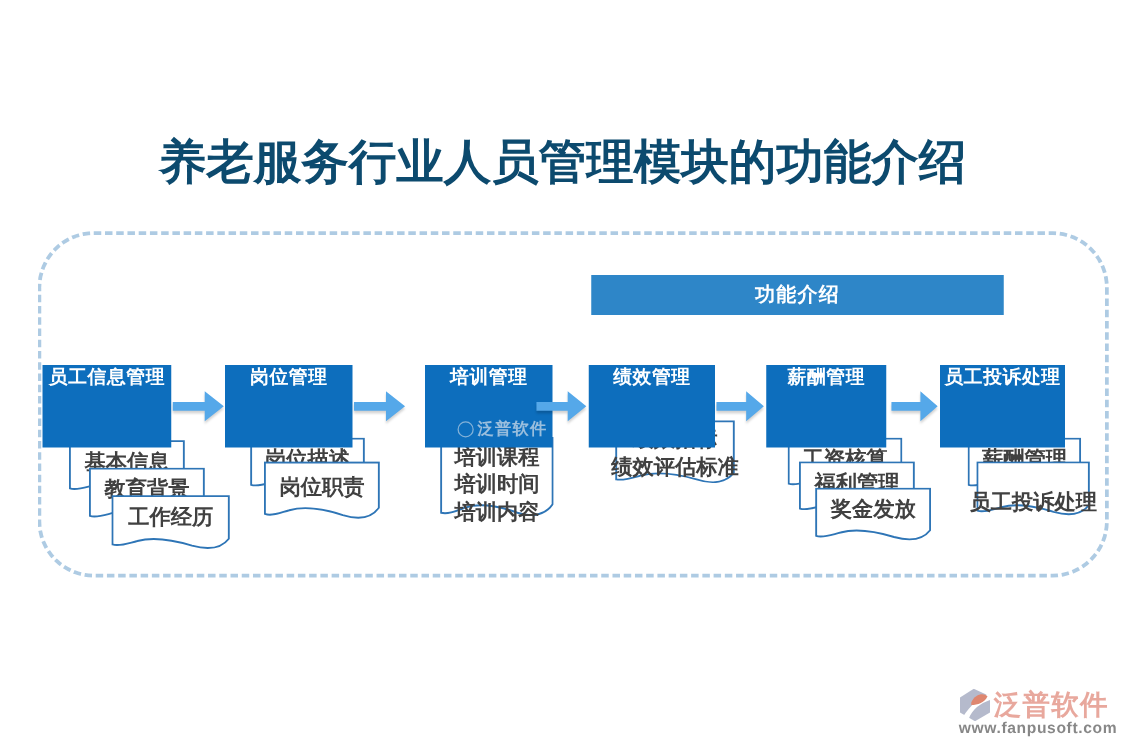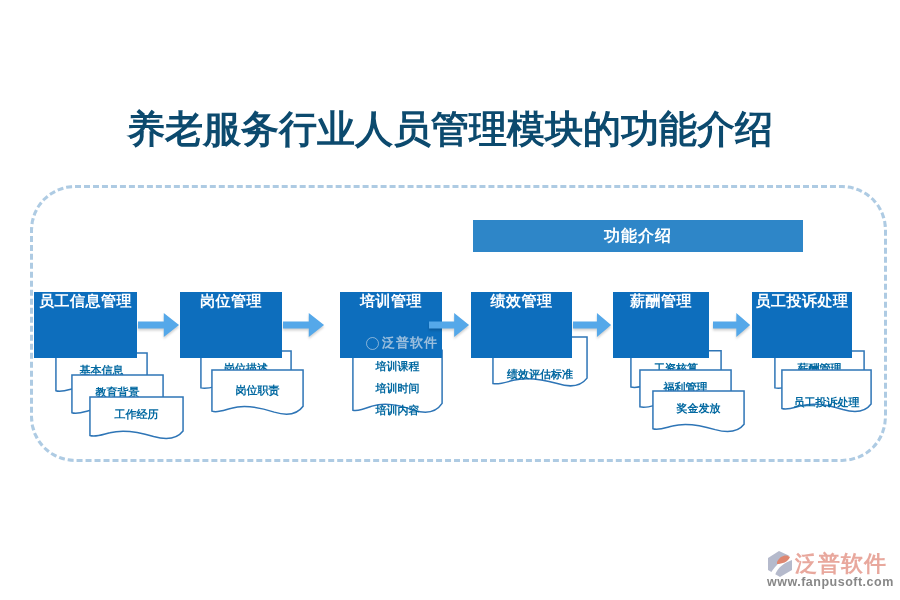--- a/index.html
+++ b/index.html
@@ -31,21 +31,21 @@
     font-size:15px;font-weight:bold;letter-spacing:0.5px;text-align:center;
   }
   
   .arrow{top:312px;height:26px;z-index:5;filter:drop-shadow(0 2px 1px rgba(0,0,0,0.18));}
   .arrow svg{display:block;width:100%;height:100%;}
   
   .card{z-index:1;}
   .card svg.doc{position:absolute;left:0;top:0;width:100%;height:100%;}
   .card .lines{
     position:relative;z-index:2;display:flex;flex-direction:column;align-items:center;
-    padding-top:7px;font-size:11px;font-weight:bold;color:#0369a1;line-height:22px;
+    padding-top:7px;font-size:17px;font-weight:bold;color:#404040;line-height:22px;
     white-space:nowrap;
   }
   .z1{z-index:1}.z2{z-index:2}.z3{z-index:3}
   
   #watermark{
     left:366px;top:334px;z-index:6;display:flex;align-items:center;gap:3px;
     color:rgba(230,233,238,0.65);font-size:13px;font-weight:bold;letter-spacing:1px;
   }
   #watermark .wm-circle{
     width:13px;height:13px;border-radius:50%;border:1.5px solid rgba(230,233,238,0.55);

